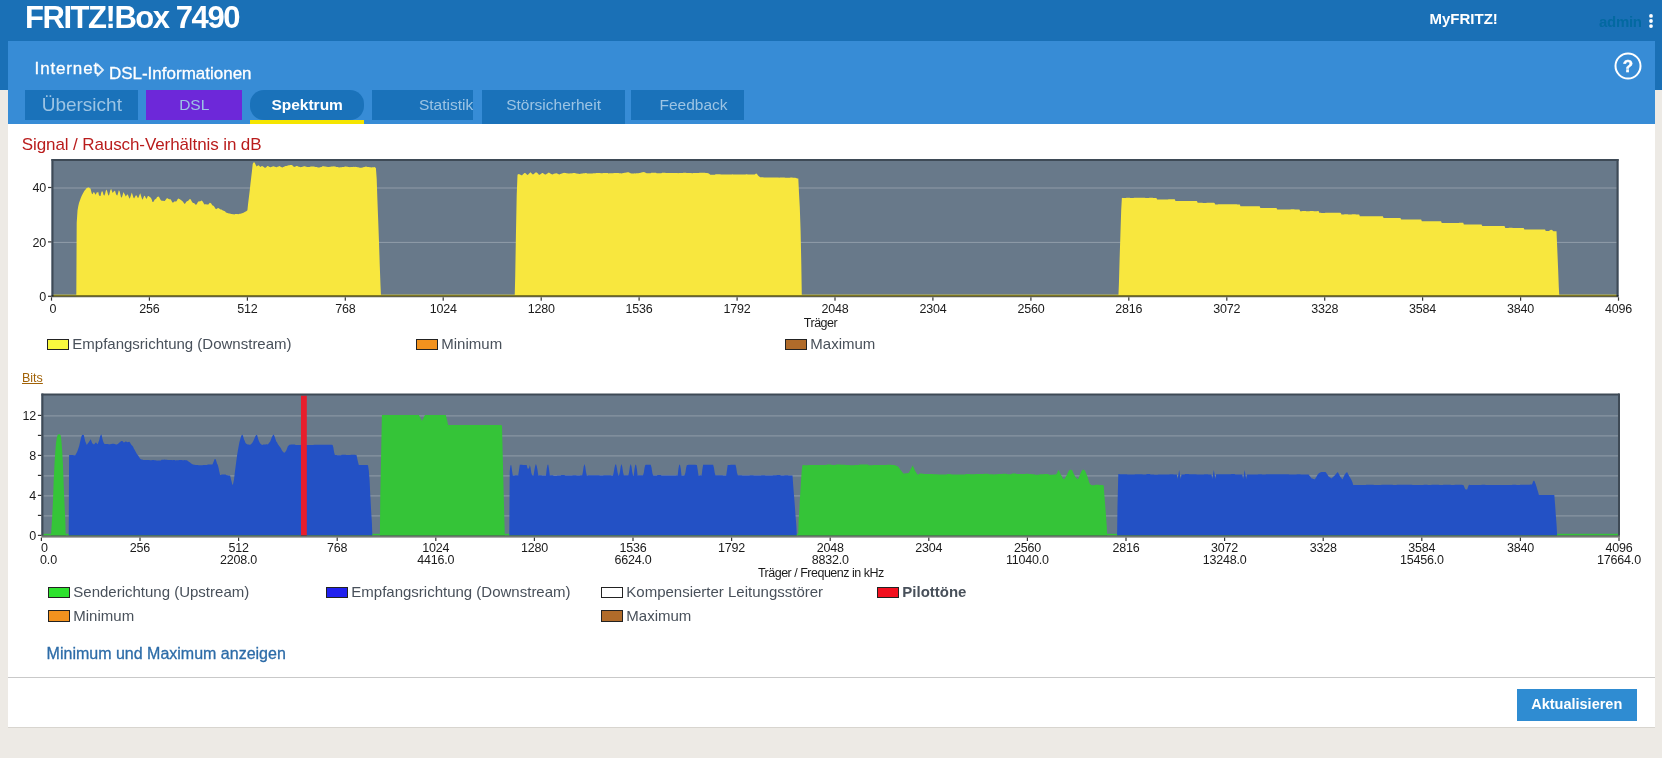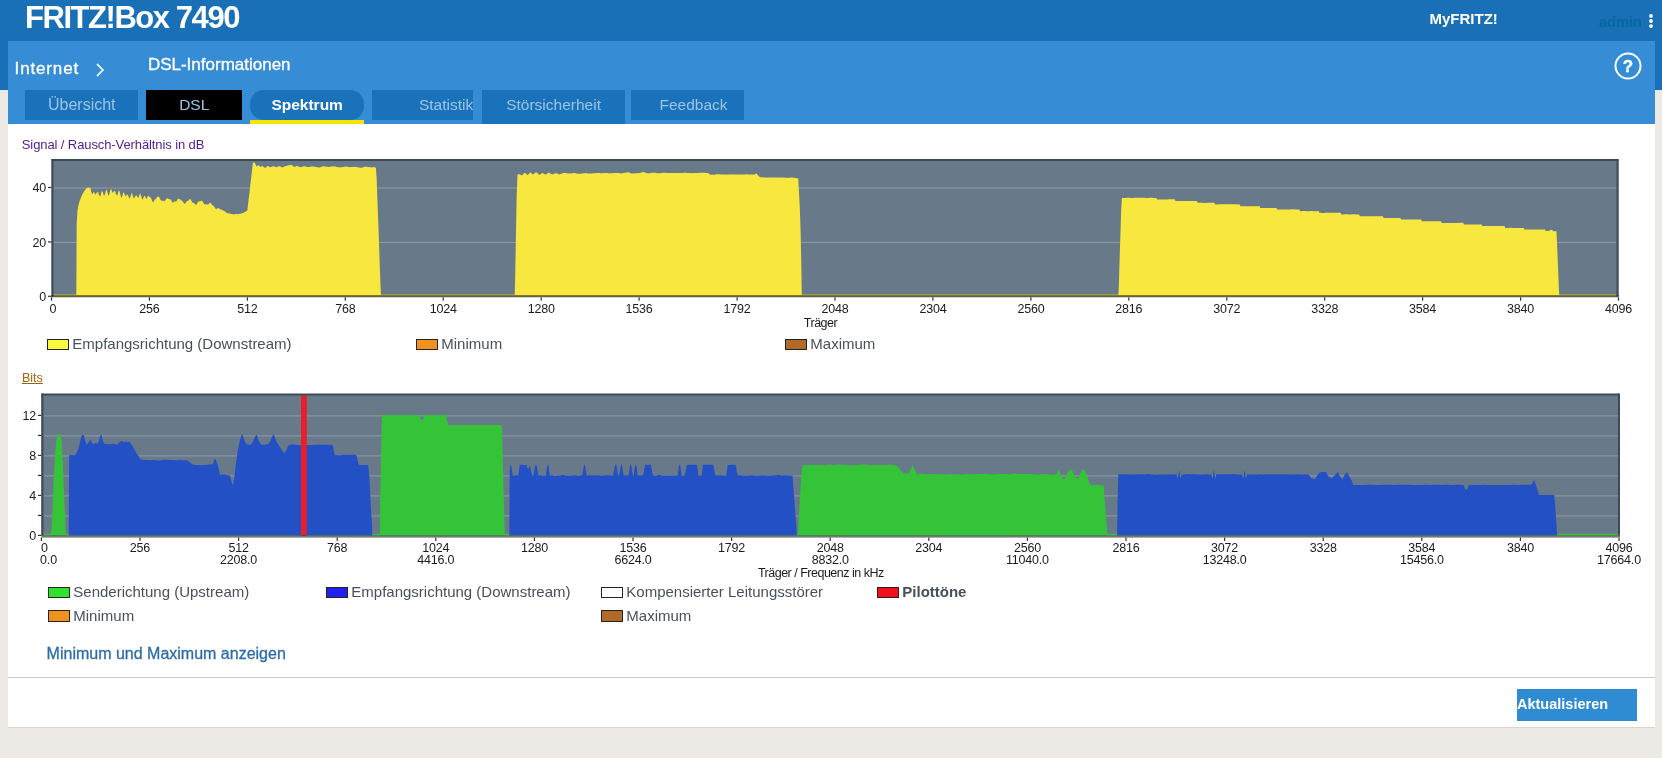--- a/index.html
+++ b/index.html
@@ -9,41 +9,41 @@
 <div style="position:absolute;left:25px;top:1.6px;color:#fff;font-size:31px;font-weight:bold;letter-spacing:-1.45px;line-height:1;">FRITZ!Box 7490</div>
 <div style="position:absolute;left:1429.5px;top:10.8px;color:#fff;font-size:15px;font-weight:bold;line-height:1;">MyFRITZ!</div>
 <div style="position:absolute;left:1599px;top:14px;color:#0369a1;font-size:15px;font-weight:bold;letter-spacing:-0.3px;line-height:1;">admin</div>
 <svg style="position:absolute;left:1646.8px;top:12px;" width="8" height="18" viewBox="0 0 8 18">
 <circle cx="4" cy="3.9" r="1.9" fill="#fff"></circle>
     <circle cx="4" cy="9.0" r="1.9" fill="#fff"></circle>
     <circle cx="4" cy="14.1" r="1.9" fill="#fff"></circle>
   </svg>
 
 <div style="position:absolute;left:7.6px;top:41px;width:1647.7px;height:83.4px;background:#378cd6;">
-<div style="position:absolute;left:7px;top:18.4px;color:#fff;font-size:17px;letter-spacing:0.85px;line-height:1.18;-webkit-text-stroke:0.3px #fff;">Internet</div>
+<div style="position:absolute;left:27px;top:18.4px;color:#fff;font-size:17px;letter-spacing:0.85px;line-height:1.18;-webkit-text-stroke:0.3px #fff;">Internet</div>
 <svg style="position:absolute;left:86.4px;top:20.5px;" width="12" height="16" viewBox="0 0 12 16">
 <polyline points="3,2 9,8 3,14" fill="none" stroke="rgba(255,255,255,0.85)" stroke-width="1.8"></polyline>
     </svg>
-<div style="position:absolute;left:101.3px;top:14px;color:#fff;font-size:17px;line-height:1.18;margin-left:39px;-webkit-text-stroke:0.3px #fff;">DSL-Informationen</div>
+<div style="position:absolute;left:101.3px;top:23px;color:#fff;font-size:17px;line-height:1.18;-webkit-text-stroke:0.3px #fff;">DSL-Informationen</div>
 <svg style="position:absolute;left:1606px;top:10.5px;" width="28" height="28" viewBox="0 0 28 28">
 <circle cx="14" cy="14" r="12.5" fill="none" stroke="#fff" stroke-width="2"></circle>
 <text x="14" y="20" font-size="17" font-weight="bold" fill="#fff" stroke="#fff" stroke-width="0.4" text-anchor="middle" font-family="Liberation Sans">?</text>
     </svg>
-<div style="position:absolute;left:17.9px;top:49px;width:112.6px;height:30.4px;background:#1a72ba;color:#9cc4e4;font-size:16px;text-align:center;line-height:30.4px;">Übersicht</div>
-<div style="position:absolute;left:138.4px;top:49px;width:96.5px;height:30.4px;background:#000000;color:#9cc4e4;font-size:15.5px;text-align:center;line-height:30.4px;">DSL</div>
+<div style="position:absolute;left:17.9px;top:49px;width:112.6px;height:30.4px;background:#1a72ba;color:#9cc4e4;font-size:19px;text-align:center;line-height:30.4px;">Übersicht</div>
+<div style="position:absolute;left:138.4px;top:49px;width:96.5px;height:30.4px;background:#6d28d9;color:#9cc4e4;font-size:15.5px;text-align:center;line-height:30.4px;">DSL</div>
 <div style="position:absolute;left:242.5px;top:49px;width:114.1px;height:30.4px;background:#1a72ba;color:#fff;font-weight:bold;font-size:15.5px;text-align:center;line-height:30.4px;border-radius:14px;">Spektrum</div>
 <div style="position:absolute;left:242.5px;top:79.4px;width:114.1px;height:3.6px;background:#f5e500;"></div>
 <div style="position:absolute;left:364.5px;top:49px;width:101.1px;height:30.4px;background:#1a72ba;color:#9cc4e4;font-size:15.5px;text-align:right;line-height:30.4px;">Statistik</div>
 <div style="position:absolute;left:474.2px;top:49px;width:143.6px;height:47px;background:#1a72ba;color:#9cc4e4;font-size:15.5px;text-align:center;line-height:30.4px;">Störsicherheit</div>
 <div style="position:absolute;left:623.3px;top:49px;width:113.2px;height:30.4px;background:#1a72ba;color:#9cc4e4;font-size:15.5px;text-align:center;line-height:30.4px;padding-left:12px;">Feedback</div>
 </div>
 
 <div style="position:absolute;left:7.6px;top:124.4px;width:1647.7px;height:603.4px;background:#fff;border-bottom:1px solid #d8d5cf;"></div>
 
-<div style="position:absolute;left:21.8px;top:136.5px;font-size:13px;letter-spacing:-0.1px;line-height:15px;color:#4c1d95;">Signal / Rausch-Verhältnis in dB</div>
+<div style="position:absolute;left:21.8px;top:136.5px;font-size:17px;letter-spacing:-0.1px;line-height:15px;color:#b91c1c;">Signal / Rausch-Verhältnis in dB</div>
 <div style="position:absolute;left:22px;top:371px;font-size:12.5px;line-height:15px;color:#a16207;text-decoration:underline;">Bits</div>
 
 <svg width="1662" height="758" viewBox="0 0 1662 758" style="position:absolute;left:0;top:0" font-family="Liberation Sans, sans-serif">
 <rect x="51.5" y="159" width="1567" height="137.5" fill="#68798a"></rect>
 <rect x="53" y="241.9" width="1564" height="1" fill="rgba(255,255,255,0.27)"></rect>
 <rect x="53" y="187.5" width="1564" height="1" fill="rgba(255,255,255,0.27)"></rect>
 <rect x="53" y="294.7" width="1564" height="1.6" fill="#f8e73e"></rect>
 <path d="M76.3 296.2L76.7 222.9L77.5 210.6L78.3 206.1L79.0 203.0L79.8 200.7L80.6 198.6L81.3 196.7L82.1 194.9L82.9 193.4L83.6 192.2L84.4 190.8L85.2 189.9L85.9 188.9L86.7 188.0L87.5 187.7L88.2 187.4L89.0 187.6L89.8 188.3L90.5 188.4L91.3 191.8L92.1 194.2L92.8 193.7L93.6 192.1L94.3 192.4L95.1 193.9L95.9 194.7L96.6 192.5L97.4 192.4L98.2 191.8L98.9 195.1L99.7 196.0L100.5 195.9L101.2 192.8L102.0 191.1L102.8 191.9L103.5 194.7L104.3 195.7L105.1 193.7L105.8 190.8L106.6 189.5L107.4 192.1L108.1 194.8L108.9 195.7L109.7 192.8L110.4 189.9L111.2 189.1L111.9 191.0L112.7 192.9L113.5 191.8L114.2 191.2L115.0 190.6L115.8 193.5L116.5 194.9L117.3 195.4L118.1 192.9L118.8 190.3L119.6 191.2L120.4 194.6L121.1 197.4L121.9 197.3L122.7 194.7L123.4 192.1L124.2 193.5L125.0 194.8L125.7 196.6L126.5 195.4L127.2 194.2L128.0 195.0L128.8 197.1L129.5 198.8L130.3 197.3L131.1 194.8L131.8 192.4L132.6 195.0L133.4 197.5L134.1 198.4L134.9 197.0L135.7 195.6L136.4 195.2L137.2 196.7L138.0 198.3L138.7 197.1L139.5 194.7L140.3 193.2L141.0 195.7L141.8 198.2L142.6 199.7L143.3 198.0L144.1 196.1L144.8 195.8L145.6 197.4L146.4 199.0L147.1 197.7L147.9 196.1L148.7 195.9L149.4 196.8L150.2 197.3L151.0 198.1L151.7 199.6L152.5 202.0L153.3 201.9L154.0 200.8L154.8 199.6L155.6 198.9L156.3 198.5L157.1 197.1L157.9 196.8L158.6 196.6L159.4 197.4L160.1 198.9L160.9 200.2L161.7 200.7L162.4 200.7L163.2 200.7L164.0 201.1L164.7 201.0L165.5 199.9L166.3 199.0L167.0 198.0L167.8 198.4L168.6 199.0L169.3 199.2L170.1 199.2L170.9 199.4L171.6 200.9L172.4 202.4L173.2 202.5L173.9 201.9L174.7 201.2L175.5 201.6L176.2 201.4L177.0 200.5L177.7 199.0L178.5 198.5L179.3 198.9L180.0 199.2L180.8 200.1L181.6 200.4L182.3 200.9L183.1 202.0L183.9 203.1L184.6 204.0L185.4 203.2L186.2 202.0L186.9 201.3L187.7 201.0L188.5 200.6L189.2 199.4L190.0 199.0L190.8 199.5L191.5 200.9L192.3 202.2L193.1 202.9L193.8 203.0L194.6 203.6L195.3 204.6L196.1 204.7L196.9 203.9L197.6 202.5L198.4 201.6L199.2 201.3L199.9 201.4L200.7 201.0L201.5 200.5L202.2 200.9L203.0 202.1L203.8 203.5L204.5 204.4L205.3 204.3L206.1 204.2L206.8 204.4L207.6 204.6L208.4 204.4L209.1 203.5L209.9 202.8L210.6 202.9L211.4 203.8L212.2 205.2L212.9 205.6L213.7 206.0L214.5 206.9L215.2 208.3L216.0 209.2L216.8 208.7L217.5 208.2L218.3 208.0L219.1 208.4L219.8 209.0L220.6 209.5L221.4 209.6L222.1 210.0L222.9 210.5L223.7 210.8L224.4 211.1L225.2 211.4L226.0 212.4L226.7 212.8L227.5 213.0L228.2 213.2L229.0 213.4L229.8 213.6L230.5 213.8L231.3 213.9L232.1 214.1L232.8 214.2L233.6 214.3L234.4 214.4L235.1 213.9L235.9 214.0L236.7 214.1L237.4 214.1L238.2 214.2L239.0 214.0L239.7 213.8L240.5 213.7L241.3 213.5L242.0 213.2L242.8 213.1L243.5 212.7L244.3 212.3L245.1 211.8L245.8 211.4L246.6 210.9L247.4 210.3L248.1 203.8L248.9 197.3L249.7 190.8L250.4 184.2L251.2 177.5L252.0 170.8L252.7 164.1L253.5 162.5L254.3 162.2L255.0 163.3L255.8 164.9L256.6 166.6L257.3 166.1L258.1 165.3L258.9 165.5L259.6 166.2L260.4 167.0L261.1 166.6L261.9 166.1L262.7 166.2L263.4 166.8L264.2 167.3L265.0 167.9L265.7 167.5L266.5 167.1L267.3 166.1L268.0 166.1L268.8 166.5L269.6 166.9L270.3 167.3L271.1 166.9L271.9 166.8L272.6 166.5L273.4 166.2L274.2 166.4L274.9 166.7L275.7 167.0L276.5 167.2L277.2 166.9L278.0 166.6L278.7 166.4L279.5 166.1L280.3 166.4L281.0 166.9L281.8 167.2L282.6 167.5L283.3 167.1L284.1 166.7L284.9 166.3L285.6 166.1L286.4 165.9L287.2 165.7L287.9 165.5L288.7 165.3L289.5 165.2L290.2 165.1L291.0 165.0L291.8 165.0L292.5 165.6L293.3 166.2L294.0 166.9L294.8 166.7L295.6 166.4L296.3 166.0L297.1 166.0L297.9 166.3L298.6 166.7L299.4 166.8L300.2 167.2L300.9 167.0L301.7 166.9L302.5 166.7L303.2 166.5L304.0 166.2L304.8 166.3L305.5 166.5L306.3 166.7L307.1 166.9L307.8 167.1L308.6 167.0L309.4 166.9L310.1 166.8L310.9 166.6L311.6 166.5L312.4 166.4L313.2 166.4L313.9 166.6L314.7 166.7L315.5 166.9L316.2 167.0L317.0 167.1L317.8 167.6L318.5 167.5L319.3 167.4L320.1 167.3L320.8 167.1L321.6 167.0L322.4 166.3L323.1 166.2L323.9 166.3L324.7 166.5L325.4 166.6L326.2 166.7L326.9 166.8L327.7 166.9L328.5 167.0L329.2 166.9L330.0 166.8L330.8 166.7L331.5 166.6L332.3 166.5L333.1 166.4L333.8 166.2L334.6 166.4L335.4 166.5L336.1 166.9L336.9 167.0L337.7 167.1L338.4 167.3L339.2 167.4L340.0 167.3L340.7 167.3L341.5 167.2L342.3 167.1L343.0 167.0L343.8 166.9L344.5 166.7L345.3 166.4L346.1 166.5L346.8 166.7L347.6 166.8L348.4 166.9L349.1 167.0L349.9 167.2L350.7 167.1L351.4 167.1L352.2 167.0L353.0 166.9L353.7 166.8L354.5 166.9L355.3 166.8L356.0 166.9L356.8 167.0L357.6 167.2L358.3 167.3L359.1 167.6L359.9 167.7L360.6 167.8L361.4 167.7L362.1 167.6L362.9 167.5L363.7 167.0L364.4 166.9L365.2 166.8L366.0 166.6L366.7 166.8L367.5 166.9L368.3 166.9L369.0 167.1L369.8 167.2L370.6 167.3L371.3 167.4L372.1 167.3L372.9 167.3L373.6 167.2L374.4 167.1L375.2 167.4L375.9 168.1L376.7 178.9L377.4 199.7L378.2 220.6L379.0 241.9L379.7 263.7L380.5 285.4L381.0 296.2ZM514.7 296.2L515.2 276.4L515.9 236.5L516.7 195.5L517.5 174.8L518.2 174.3L519.0 173.9L519.8 174.4L520.5 174.8L521.3 175.3L522.1 175.2L522.8 174.4L523.6 173.7L524.4 172.9L525.1 172.9L525.9 173.6L526.6 174.3L527.4 175.0L528.2 174.5L528.9 173.7L529.7 173.0L530.5 172.3L531.2 173.0L532.0 173.8L532.8 174.6L533.5 174.2L534.3 173.6L535.1 172.9L535.8 172.3L536.6 172.4L537.4 173.0L538.1 173.7L538.9 174.7L539.7 174.8L540.4 174.2L541.2 173.7L542.0 173.1L542.7 173.1L543.5 173.6L544.2 173.9L545.0 174.4L545.8 174.4L546.5 173.9L547.3 173.5L548.1 173.0L548.8 172.5L549.6 172.9L550.4 173.4L551.1 173.9L551.9 174.3L552.7 174.4L553.4 174.0L554.2 173.6L555.0 173.7L555.7 173.3L556.5 173.2L557.3 173.6L558.0 173.9L558.8 174.2L559.6 174.6L560.3 174.1L561.1 173.8L561.8 173.6L562.6 173.3L563.4 173.1L564.1 172.8L564.9 173.0L565.7 173.1L566.4 173.2L567.2 173.3L568.0 173.5L568.7 173.6L569.5 173.5L570.3 173.3L571.0 173.5L571.8 173.3L572.6 173.2L573.3 173.1L574.1 173.1L574.9 173.1L575.6 173.2L576.4 173.6L577.1 173.6L577.9 173.7L578.7 173.8L579.4 173.9L580.2 173.8L581.0 173.7L581.7 173.4L582.5 173.4L583.3 173.3L584.0 173.2L584.8 173.2L585.6 173.1L586.3 173.1L587.1 173.4L587.9 173.5L588.6 173.5L589.4 173.5L590.2 173.6L590.9 173.6L591.7 173.6L592.5 173.4L593.2 173.3L594.0 173.3L594.7 173.2L595.5 173.2L596.3 173.1L597.0 173.0L597.8 173.1L598.6 173.0L599.3 173.1L600.1 173.1L600.9 173.2L601.6 173.2L602.4 173.3L603.2 172.9L603.9 172.9L604.7 173.0L605.5 173.1L606.2 173.1L607.0 173.1L607.8 173.1L608.5 173.4L609.3 173.3L610.0 173.3L610.8 173.3L611.6 173.3L612.3 173.2L613.1 173.2L613.9 172.9L614.6 173.0L615.4 173.0L616.2 173.0L616.9 173.0L617.7 173.1L618.5 173.1L619.2 173.3L620.0 173.3L620.8 173.3L621.5 173.4L622.3 173.2L623.1 173.1L623.8 173.0L624.6 172.8L625.4 172.7L626.1 172.6L626.9 172.5L627.6 172.3L628.4 172.2L629.2 172.5L629.9 172.9L630.7 173.2L631.5 173.4L632.2 173.4L633.0 173.4L633.8 173.4L634.5 173.3L635.3 173.4L636.1 173.3L636.8 173.3L637.6 173.3L638.4 173.2L639.1 173.1L639.9 173.0L640.7 172.7L641.4 172.5L642.2 172.3L643.0 172.2L643.7 172.0L644.5 172.3L645.2 172.6L646.0 173.0L646.8 173.2L647.5 173.2L648.3 173.2L649.1 173.2L649.8 173.2L650.6 173.2L651.4 172.8L652.1 172.8L652.9 172.8L653.7 172.8L654.4 172.8L655.2 172.8L656.0 172.8L656.7 173.3L657.5 173.3L658.3 173.3L659.0 173.2L659.8 173.2L660.5 173.2L661.3 173.2L662.1 172.8L662.8 172.8L663.6 172.8L664.4 172.8L665.1 172.8L665.9 172.9L666.7 172.9L667.4 172.9L668.2 172.9L669.0 173.0L669.7 173.0L670.5 173.0L671.3 173.0L672.0 173.1L672.8 173.0L673.6 173.0L674.3 172.9L675.1 172.9L675.9 172.9L676.6 172.9L677.4 172.9L678.1 173.2L678.9 173.1L679.7 173.1L680.4 173.1L681.2 173.1L682.0 173.1L682.7 173.0L683.5 172.8L684.3 172.8L685.0 172.8L685.8 172.8L686.6 172.9L687.3 172.9L688.1 172.9L688.9 173.1L689.6 173.1L690.4 173.1L691.2 173.1L691.9 173.2L692.7 173.2L693.4 173.1L694.2 173.1L695.0 173.1L695.7 173.1L696.5 173.1L697.3 173.0L698.0 173.0L698.8 173.0L699.6 172.8L700.3 172.8L701.1 172.8L701.9 172.7L702.6 172.8L703.4 172.8L704.2 172.8L704.9 172.8L705.7 172.9L706.5 172.9L707.2 173.0L708.0 173.2L708.8 173.6L709.5 173.9L710.3 174.7L711.0 174.7L711.8 174.7L712.6 174.7L713.3 174.7L714.1 174.7L714.9 174.7L715.6 174.2L716.4 174.2L717.2 174.2L717.9 174.2L718.7 174.3L719.5 174.3L720.2 174.3L721.0 174.4L721.8 174.5L722.5 174.5L723.3 174.5L724.1 174.6L724.8 174.6L725.6 174.6L726.4 174.6L727.1 174.6L727.9 174.5L728.6 174.5L729.4 174.5L730.2 174.5L730.9 174.4L731.7 174.4L732.5 174.3L733.2 174.4L734.0 174.4L734.8 174.4L735.5 174.4L736.3 174.5L737.1 174.4L737.8 174.5L738.6 174.5L739.4 174.5L740.1 174.6L740.9 174.5L741.7 174.5L742.4 174.5L743.2 174.4L743.9 174.4L744.7 174.4L745.5 174.4L746.2 174.3L747.0 174.3L747.8 174.4L748.5 174.4L749.3 174.4L750.1 174.5L750.8 174.5L751.6 174.5L752.4 174.6L753.1 174.4L753.9 174.4L754.7 174.4L755.4 174.0L756.2 173.6L757.0 173.9L757.7 175.0L758.5 175.9L759.3 176.6L760.0 177.2L760.8 177.3L761.5 177.3L762.3 177.3L763.1 177.3L763.8 177.4L764.6 177.4L765.4 177.5L766.1 177.5L766.9 177.5L767.7 177.5L768.4 177.5L769.2 177.6L770.0 177.6L770.7 177.6L771.5 177.5L772.3 177.5L773.0 177.5L773.8 177.5L774.6 177.5L775.3 177.5L776.1 177.6L776.8 177.6L777.6 177.6L778.4 177.6L779.1 177.7L779.9 177.5L780.7 177.5L781.4 177.5L782.2 177.5L783.0 177.5L783.7 177.5L784.5 177.5L785.3 177.7L786.0 177.7L786.8 177.7L787.6 177.7L788.3 177.7L789.1 177.7L789.9 177.7L790.6 177.6L791.4 177.6L792.2 177.6L792.9 177.7L793.7 177.7L794.4 177.7L795.2 177.8L796.0 178.1L796.7 178.2L797.5 178.4L798.3 178.5L799.0 193.0L799.8 207.5L800.6 231.0L801.3 263.7L801.8 296.2ZM1118.4 296.2L1118.9 284.0L1119.6 259.4L1120.4 234.8L1121.2 210.1L1121.9 197.8L1122.7 197.9L1123.5 197.9L1124.2 197.9L1125.0 197.9L1125.8 197.9L1126.5 197.8L1127.3 197.8L1128.0 197.8L1128.8 197.8L1129.6 197.8L1130.3 197.9L1131.1 197.9L1131.9 197.9L1132.6 197.9L1133.4 197.9L1134.2 197.8L1134.9 197.8L1135.7 197.8L1136.5 197.8L1137.2 197.8L1138.0 197.8L1138.8 197.8L1139.5 197.8L1140.3 197.8L1141.1 197.8L1141.8 197.8L1142.6 197.8L1143.4 197.8L1144.1 197.8L1144.9 197.8L1145.6 197.9L1146.4 197.9L1147.2 197.9L1147.9 197.9L1148.7 197.9L1149.5 197.8L1150.2 197.8L1151.0 197.8L1151.8 197.8L1152.5 197.8L1153.3 197.9L1154.1 197.9L1154.8 197.9L1155.6 197.9L1156.4 197.9L1157.1 199.4L1157.9 199.4L1158.7 199.4L1159.4 199.4L1160.2 199.4L1160.9 199.4L1161.7 199.4L1162.5 199.4L1163.2 199.4L1164.0 199.4L1164.8 199.4L1165.5 199.4L1166.3 199.4L1167.1 199.4L1167.8 199.4L1168.6 199.3L1169.4 199.3L1170.1 199.3L1170.9 199.3L1171.7 199.3L1172.4 199.3L1173.2 199.3L1174.0 199.3L1174.7 199.3L1175.5 200.9L1176.3 200.9L1177.0 200.9L1177.8 200.9L1178.5 200.9L1179.3 200.9L1180.1 201.1L1180.8 201.1L1181.6 201.1L1182.4 201.1L1183.1 201.1L1183.9 201.0L1184.7 201.0L1185.4 201.0L1186.2 201.0L1187.0 201.0L1187.7 201.0L1188.5 201.0L1189.3 201.0L1190.0 201.0L1190.8 201.0L1191.6 201.0L1192.3 201.0L1193.1 201.0L1193.8 201.0L1194.6 201.0L1195.4 201.0L1196.1 201.0L1196.9 201.0L1197.7 202.8L1198.4 202.8L1199.2 202.8L1200.0 202.8L1200.7 202.8L1201.5 202.8L1202.3 202.8L1203.0 202.9L1203.8 202.9L1204.6 202.9L1205.3 202.9L1206.1 202.9L1206.9 202.8L1207.6 202.8L1208.4 202.8L1209.2 202.8L1209.9 202.8L1210.7 202.7L1211.4 202.7L1212.2 202.7L1213.0 202.7L1213.7 202.7L1214.5 202.9L1215.3 204.4L1216.0 204.4L1216.8 204.4L1217.6 204.4L1218.3 204.3L1219.1 204.3L1219.9 204.3L1220.6 204.3L1221.4 204.3L1222.2 204.3L1222.9 204.3L1223.7 204.3L1224.5 204.3L1225.2 204.3L1226.0 204.3L1226.8 204.3L1227.5 204.3L1228.3 204.3L1229.0 204.3L1229.8 204.3L1230.6 204.3L1231.3 204.3L1232.1 204.3L1232.9 204.3L1233.6 204.3L1234.4 204.3L1235.2 204.3L1235.9 204.3L1236.7 204.3L1237.5 204.4L1238.2 204.4L1239.0 204.4L1239.8 204.4L1240.5 206.3L1241.3 206.2L1242.1 206.2L1242.8 206.2L1243.6 206.2L1244.3 206.2L1245.1 206.2L1245.9 206.2L1246.6 206.2L1247.4 206.2L1248.2 206.2L1248.9 206.2L1249.7 206.2L1250.5 206.2L1251.2 206.2L1252.0 206.2L1252.8 206.2L1253.5 206.2L1254.3 206.2L1255.1 206.2L1255.8 206.2L1256.6 206.2L1257.4 206.2L1258.1 206.2L1258.9 206.2L1259.7 206.2L1260.4 207.9L1261.2 207.9L1261.9 207.9L1262.7 207.9L1263.5 207.9L1264.2 207.9L1265.0 207.9L1265.8 207.9L1266.5 207.9L1267.3 207.9L1268.1 207.9L1268.8 207.9L1269.6 207.9L1270.4 207.9L1271.1 207.9L1271.9 207.9L1272.7 207.9L1273.4 207.9L1274.2 207.9L1275.0 207.9L1275.7 207.9L1276.5 207.9L1277.2 209.4L1278.0 209.4L1278.8 209.4L1279.5 209.4L1280.3 209.4L1281.1 209.4L1281.8 209.4L1282.6 209.4L1283.4 209.4L1284.1 209.4L1284.9 209.4L1285.7 209.4L1286.4 209.4L1287.2 209.5L1288.0 209.5L1288.7 209.5L1289.5 209.5L1290.3 209.5L1291.0 209.3L1291.8 209.3L1292.6 209.3L1293.3 209.3L1294.1 209.3L1294.8 209.5L1295.6 209.5L1296.4 209.5L1297.1 209.5L1297.9 209.5L1298.7 209.4L1299.4 209.4L1300.2 211.2L1301.0 211.2L1301.7 211.2L1302.5 211.1L1303.3 211.1L1304.0 211.1L1304.8 211.1L1305.6 211.1L1306.3 211.2L1307.1 211.2L1307.9 211.2L1308.6 211.2L1309.4 211.2L1310.1 211.1L1310.9 211.1L1311.7 211.1L1312.4 211.1L1313.2 211.1L1314.0 211.2L1314.7 211.2L1315.5 211.2L1316.3 211.2L1317.0 211.2L1317.8 211.1L1318.6 211.1L1319.3 212.8L1320.1 212.8L1320.9 212.8L1321.6 212.9L1322.4 212.9L1323.2 212.9L1323.9 212.9L1324.7 212.9L1325.5 212.8L1326.2 212.8L1327.0 212.8L1327.7 212.8L1328.5 212.8L1329.3 212.8L1330.0 212.8L1330.8 212.8L1331.6 212.8L1332.3 212.8L1333.1 212.8L1333.9 212.8L1334.6 212.8L1335.4 212.8L1336.2 212.8L1336.9 212.8L1337.7 212.8L1338.5 212.8L1339.2 212.8L1340.0 212.8L1340.8 212.9L1341.5 214.4L1342.3 214.4L1343.1 214.4L1343.8 214.4L1344.6 214.3L1345.3 214.3L1346.1 214.3L1346.9 214.3L1347.6 214.3L1348.4 214.4L1349.2 214.4L1349.9 214.4L1350.7 214.4L1351.5 214.4L1352.2 214.3L1353.0 214.3L1353.8 214.3L1354.5 214.3L1355.3 214.3L1356.1 214.4L1356.8 214.4L1357.6 214.4L1358.4 214.4L1359.1 214.4L1359.9 216.3L1360.6 216.3L1361.4 216.3L1362.2 216.3L1362.9 216.3L1363.7 216.3L1364.5 216.3L1365.2 216.3L1366.0 216.3L1366.8 216.3L1367.5 216.3L1368.3 216.3L1369.1 216.3L1369.8 216.3L1370.6 216.3L1371.4 216.3L1372.1 216.3L1372.9 216.3L1373.7 216.3L1374.4 216.3L1375.2 216.3L1376.0 216.3L1376.7 216.3L1377.5 216.3L1378.2 216.3L1379.0 216.3L1379.8 216.3L1380.5 216.3L1381.3 216.3L1382.1 216.3L1382.8 216.2L1383.6 217.9L1384.4 217.9L1385.1 217.9L1385.9 217.9L1386.7 217.9L1387.4 217.9L1388.2 217.9L1389.0 217.9L1389.7 217.9L1390.5 218.0L1391.3 218.0L1392.0 218.0L1392.8 218.0L1393.5 218.0L1394.3 218.0L1395.1 218.0L1395.8 218.0L1396.6 218.0L1397.4 218.0L1398.1 218.0L1398.9 218.0L1399.7 218.0L1400.4 218.0L1401.2 219.5L1402.0 219.4L1402.7 219.4L1403.5 219.4L1404.3 219.4L1405.0 219.4L1405.8 219.5L1406.6 219.5L1407.3 219.5L1408.1 219.5L1408.9 219.5L1409.6 219.5L1410.4 219.5L1411.1 219.5L1411.9 219.5L1412.7 219.5L1413.4 219.5L1414.2 219.5L1415.0 219.5L1415.7 219.5L1416.5 219.5L1417.3 219.5L1418.0 219.5L1418.8 219.5L1419.6 219.5L1420.3 219.5L1421.1 219.5L1421.9 221.3L1422.6 221.3L1423.4 221.3L1424.2 221.3L1424.9 221.3L1425.7 221.3L1426.5 221.3L1427.2 221.3L1428.0 221.3L1428.7 221.3L1429.5 221.3L1430.3 221.3L1431.0 221.3L1431.8 221.3L1432.6 221.3L1433.3 221.3L1434.1 221.3L1434.9 221.3L1435.6 221.3L1436.4 221.2L1437.2 221.2L1437.9 221.2L1438.7 221.2L1439.5 221.2L1440.2 221.3L1441.0 221.3L1441.8 222.9L1442.5 222.9L1443.3 222.9L1444.0 222.9L1444.8 222.9L1445.6 222.9L1446.3 222.9L1447.1 222.9L1447.9 223.0L1448.6 223.0L1449.4 223.0L1450.2 223.0L1450.9 223.0L1451.7 222.9L1452.5 222.9L1453.2 222.9L1454.0 222.9L1454.8 222.9L1455.5 222.9L1456.3 222.9L1457.1 222.9L1457.8 222.9L1458.6 222.9L1459.4 222.8L1460.1 222.8L1460.9 222.8L1461.6 222.8L1462.4 222.8L1463.2 222.8L1463.9 224.5L1464.7 224.5L1465.5 224.5L1466.2 224.5L1467.0 224.6L1467.8 224.6L1468.5 224.6L1469.3 224.6L1470.1 224.6L1470.8 224.6L1471.6 224.6L1472.4 224.6L1473.1 224.6L1473.9 224.6L1474.7 224.6L1475.4 224.6L1476.2 224.6L1476.9 224.6L1477.7 224.6L1478.5 224.6L1479.2 224.6L1480.0 224.6L1480.8 224.6L1481.5 224.6L1482.3 226.0L1483.1 226.0L1483.8 226.0L1484.6 226.0L1485.4 226.0L1486.1 226.0L1486.9 226.0L1487.7 226.0L1488.4 226.0L1489.2 226.0L1490.0 226.1L1490.7 226.1L1491.5 226.1L1492.3 226.1L1493.0 226.1L1493.8 226.0L1494.5 226.0L1495.3 226.0L1496.1 226.0L1496.8 226.0L1497.6 226.1L1498.4 226.1L1499.1 226.1L1499.9 226.1L1500.7 226.1L1501.4 226.0L1502.2 226.0L1503.0 226.0L1503.7 226.0L1504.5 226.0L1505.3 227.9L1506.0 227.9L1506.8 227.9L1507.6 227.9L1508.3 227.9L1509.1 227.8L1509.9 227.8L1510.6 227.8L1511.4 227.8L1512.1 227.8L1512.9 227.9L1513.7 227.9L1514.4 227.9L1515.2 227.9L1516.0 227.9L1516.7 227.9L1517.5 227.9L1518.3 227.9L1519.0 227.9L1519.8 227.9L1520.6 227.9L1521.3 227.9L1522.1 227.9L1522.9 227.9L1523.6 227.9L1524.4 229.5L1525.2 229.5L1525.9 229.5L1526.7 229.5L1527.4 229.5L1528.2 229.5L1529.0 229.5L1529.7 229.5L1530.5 229.5L1531.3 229.5L1532.0 229.5L1532.8 229.5L1533.6 229.5L1534.3 229.5L1535.1 229.5L1535.9 229.6L1536.6 229.6L1537.4 229.6L1538.2 229.6L1538.9 229.6L1539.7 229.4L1540.5 229.4L1541.2 229.4L1542.0 229.4L1542.8 229.4L1543.5 229.6L1544.3 229.6L1545.0 229.6L1545.8 231.1L1546.6 231.1L1547.3 231.0L1548.1 231.0L1548.9 230.9L1549.6 230.5L1550.4 230.1L1551.2 229.8L1551.9 230.0L1552.7 230.6L1553.5 231.3L1554.2 231.3L1555.0 231.3L1555.8 231.3L1556.5 231.3L1557.3 249.9L1558.1 268.4L1558.8 287.0L1559.3 296.2Z" fill="#f8e73e"></path>
 <rect x="51.5" y="159" width="1567" height="2" fill="#3e4a56"></rect>
 <rect x="51.5" y="159" width="2" height="137.5" fill="#3e4a56"></rect>
@@ -168,13 +168,13 @@
 <div style="position:absolute;left:48px;top:583px;"><span style="display:inline-block;width:22.3px;height:11.3px;background:#2ee22e;border:1px solid #222;vertical-align:-1px;"></span><span style="margin-left:3px;font-size:15px;color:#48505a;">Senderichtung (Upstream)</span></div>
 <div style="position:absolute;left:326px;top:583px;"><span style="display:inline-block;width:22.3px;height:11.3px;background:#2121ef;border:1px solid #222;vertical-align:-1px;"></span><span style="margin-left:3px;font-size:15px;color:#48505a;">Empfangsrichtung (Downstream)</span></div>
 <div style="position:absolute;left:601px;top:583px;"><span style="display:inline-block;width:22.3px;height:11.3px;background:#ffffff;border:1px solid #222;vertical-align:-1px;"></span><span style="margin-left:3px;font-size:15px;color:#48505a;">Kompensierter Leitungsstörer</span></div>
 <div style="position:absolute;left:877px;top:583px;font-weight:bold;"><span style="display:inline-block;width:22.3px;height:11.3px;background:#f2101f;border:1px solid #222;vertical-align:-1px;"></span><span style="margin-left:3px;font-size:15px;color:#48505a;">Pilottöne</span></div>
 <div style="position:absolute;left:48px;top:606.5px;"><span style="display:inline-block;width:22.3px;height:11.3px;background:#f2921e;border:1px solid #222;vertical-align:-1px;"></span><span style="margin-left:3px;font-size:15px;color:#48505a;">Minimum</span></div>
 <div style="position:absolute;left:601px;top:606.5px;"><span style="display:inline-block;width:22.3px;height:11.3px;background:#b06b2a;border:1px solid #222;vertical-align:-1px;"></span><span style="margin-left:3px;font-size:15px;color:#48505a;">Maximum</span></div>
 
 <div style="position:absolute;left:46.6px;top:645px;font-size:16px;color:#2d6ca8;-webkit-text-stroke:0.3px #2d6ca8;">Minimum und Maximum anzeigen</div>
 
 <div style="position:absolute;left:7.6px;top:677px;width:1647.7px;height:1px;background:#c9c9c9;"></div>
-<div style="position:absolute;left:1517px;top:689px;width:119.5px;height:31.5px;background:#2f8cd2;color:#fff;font-size:14.5px;font-weight:bold;line-height:31.5px;">Aktualisieren</div>
+<div style="position:absolute;left:1517px;top:689px;width:119.5px;height:31.5px;background:#2f8cd2;color:#fff;font-size:14.5px;font-weight:bold;text-align:center;line-height:31.5px;">Aktualisieren</div>
 
 </body></html>

